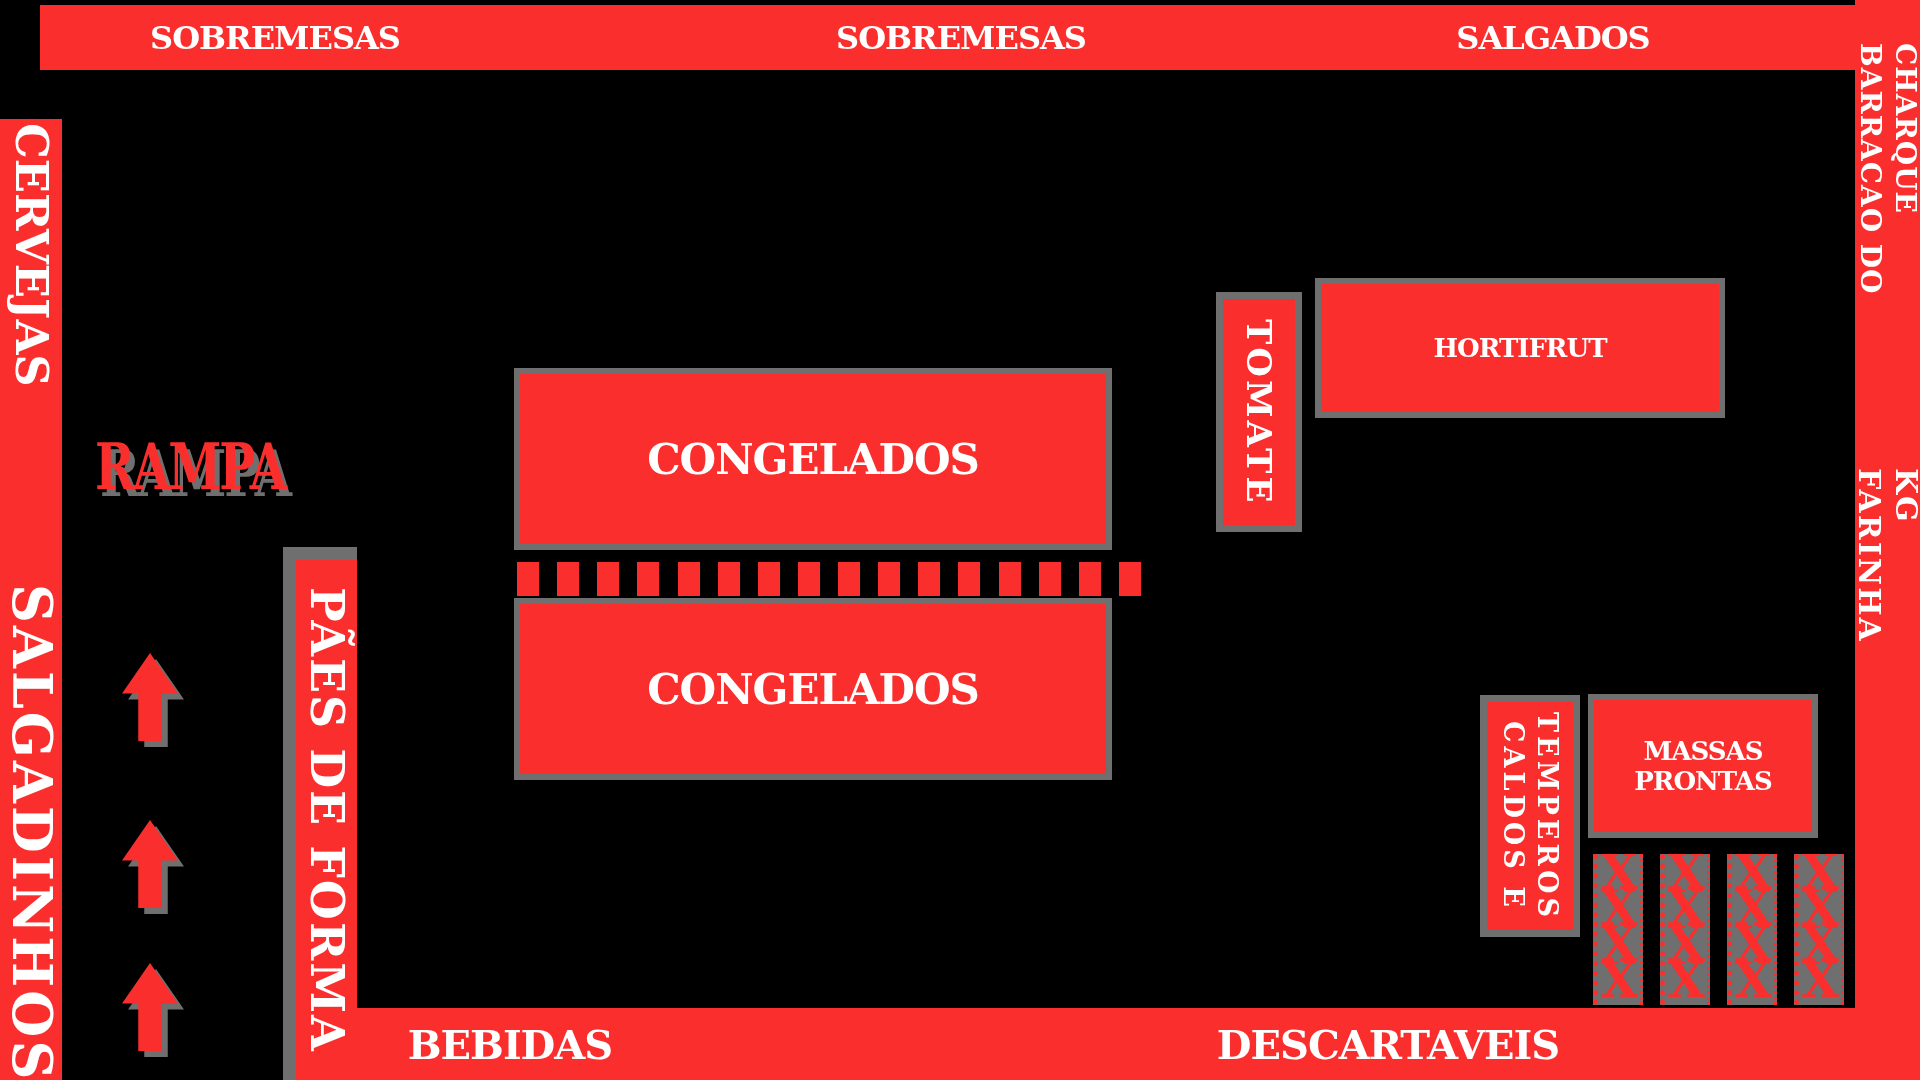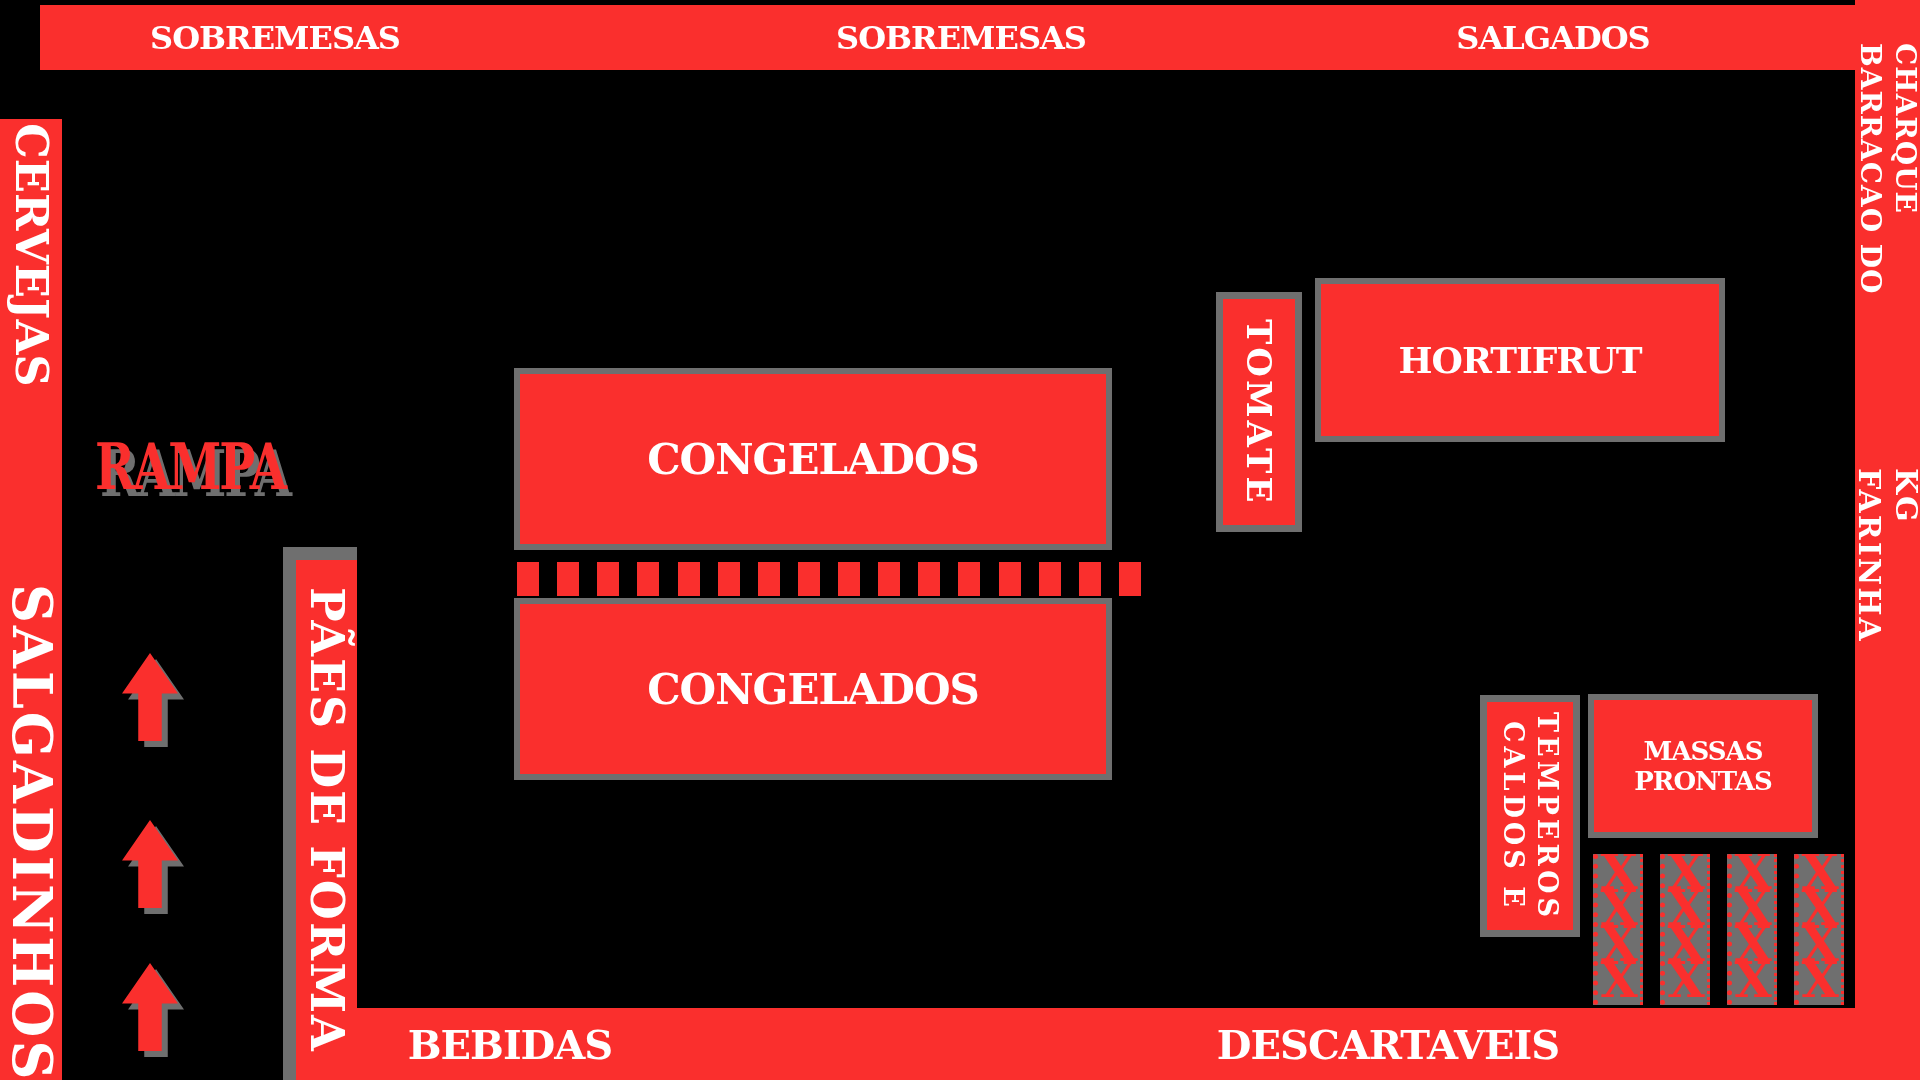--- a/index.html
+++ b/index.html
@@ -34,21 +34,21 @@
 
   .botlabel { position:absolute; top:50%; transform:translate(-50%,-50%); font-size:40px; letter-spacing:-1px; }
   .lab-bebidas      { left:214px;text-align:right; }
   .lab-descartaveis { left:1092px; }
 
   
   .box { background:#fa2f2d; border:6px solid #6f6f6f; }
   .area-congelados-top    { left:514px;  top:368px; width:598px; height:182px; font-size:42px; letter-spacing:-1px; }
   .area-congelados-bottom { left:514px;  top:598px; width:598px; height:182px; font-size:42px; letter-spacing:-1px; }
   .area-tomate            { left:1216px; top:292px; width:86px;  height:240px; border-width:7px; font-size:34px; letter-spacing:3px; }
-  .area-hortifrut         { left:1315px; top:278px; width:410px; height:164px; font-size:36px; letter-spacing:-1px; }
+  .area-hortifrut         { left:1315px; top:278px; width:410px; height:140px; font-size:26px; letter-spacing:-1px; }
   .area-cebola-limao      { left:1315px; top:447px; width:410px; height:137px; font-size:28px; letter-spacing:-1px; }
   .area-caldos-temperos   { left:1480px; top:695px; width:100px; height:242px; border-width:7px; font-size:27px; letter-spacing:4px; }
   .area-massas-prontas    { left:1588px; top:694px; width:230px; height:144px; font-size:26px; letter-spacing:-1px; }
   .area-paes-de-forma     { left:283px;  top:547px; width:74px;  height:533px; background:#fa2f2d;
                             border-left:13px solid #6f6f6f; border-top:13px solid #6f6f6f; font-size:46px; letter-spacing:2px; }
 
   
   .divider { left:517px; top:562px; width:624px; height:34px; display:flex; justify-content:space-between; }
   .dash { width:22px; height:34px; background:#fa2f2d; flex:0 0 auto; }
 

